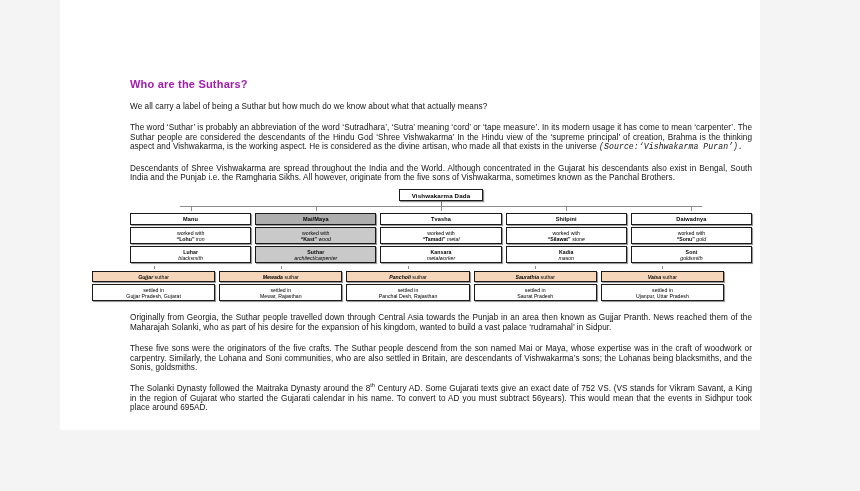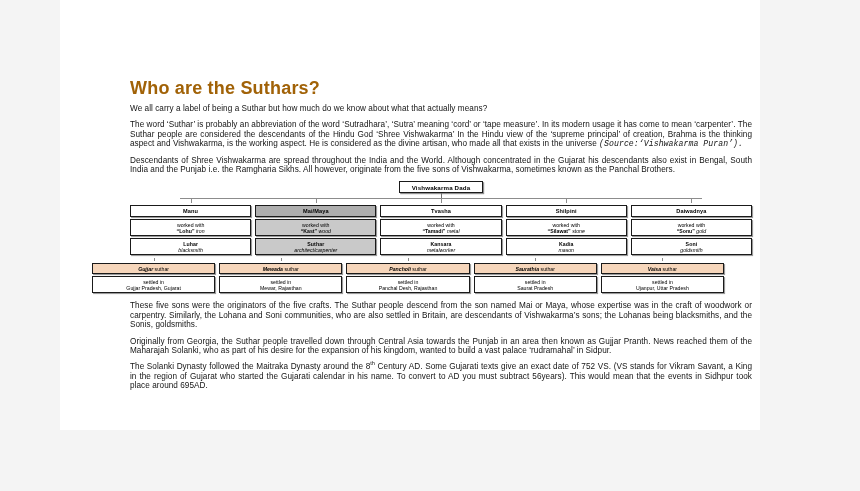--- a/index.html
+++ b/index.html
@@ -14,32 +14,32 @@
     left:60px;top:0;
     width:700px;height:430px;
     background:#ffffff;
   }
   #content{
     position:absolute;
     left:70px;top:78px;
     width:622px;
   }
   .doc-title{
-    font-size:18px;
+    font-size:11px;
     font-weight:bold;
-    color:#a16207;
+    color:#a21caf;
     letter-spacing:.2px;
     margin:0 0 5px 0;
   }
   .para{
     font-size:8.2px;
     line-height:9.4px;
     color:#141414;
     text-align:justify;
-    margin:0 0 7px 0;
+    margin:12px 0 7px 0;
     letter-spacing:.05px;
   }
   .para .src{font-style:italic;font-family:Liberation Mono, monospace;}
   .para sup{font-size:5.6px;vertical-align:super;line-height:0;}
 
   
   #tree{
     position:relative;
     width:622px;
     margin:2px 0 8px 0;
@@ -250,18 +250,18 @@
           <div class="cell peach"><span><b><i>Vaisa</i></b> <span>suthar</span></span></div>
           <div class="cell tall">
             <span class="q">settled in</span>
             <span class="q">Ujanpur, Uttar Pradesh</span>
           </div>
         </div>
       </div>
 
     </div>
 
+    <p class="para">Originally from Georgia, the Suthar people travelled down through Central Asia towards the Punjab in an area then known as Gujjar Pranth. News reached them of the Maharajah Solanki, who as part of his desire for the expansion of his kingdom, wanted to build a vast palace ‘rudramahal’ in Sidpur.</p>
     <p class="para">These five sons were the originators of the five crafts. The Suthar people descend from the son named Mai or Maya, whose expertise was in the craft of woodwork or carpentry. Similarly, the Lohana and Soni communities, who are also settled in Britain, are descendants of Vishwakarma’s sons; the Lohanas being blacksmiths, and the Sonis, goldsmiths.</p>
-    <p class="para">Originally from Georgia, the Suthar people travelled down through Central Asia towards the Punjab in an area then known as Gujjar Pranth. News reached them of the Maharajah Solanki, who as part of his desire for the expansion of his kingdom, wanted to build a vast palace ‘rudramahal’ in Sidpur.</p>
     <p class="para"><span>The Solanki Dynasty followed the Maitraka Dynasty around the 8</span><sup>th</sup><span> Century AD. Some Gujarati texts give an exact date of 752 VS. (VS stands for Vikram Savant, a King in the region of Gujarat who started the Gujarati calendar in his name. To convert to AD you must subtract 56years). This would mean that the events in Sidhpur took place around 695AD.</span></p>
 
   </div>
 </div>
 
 </body></html>

